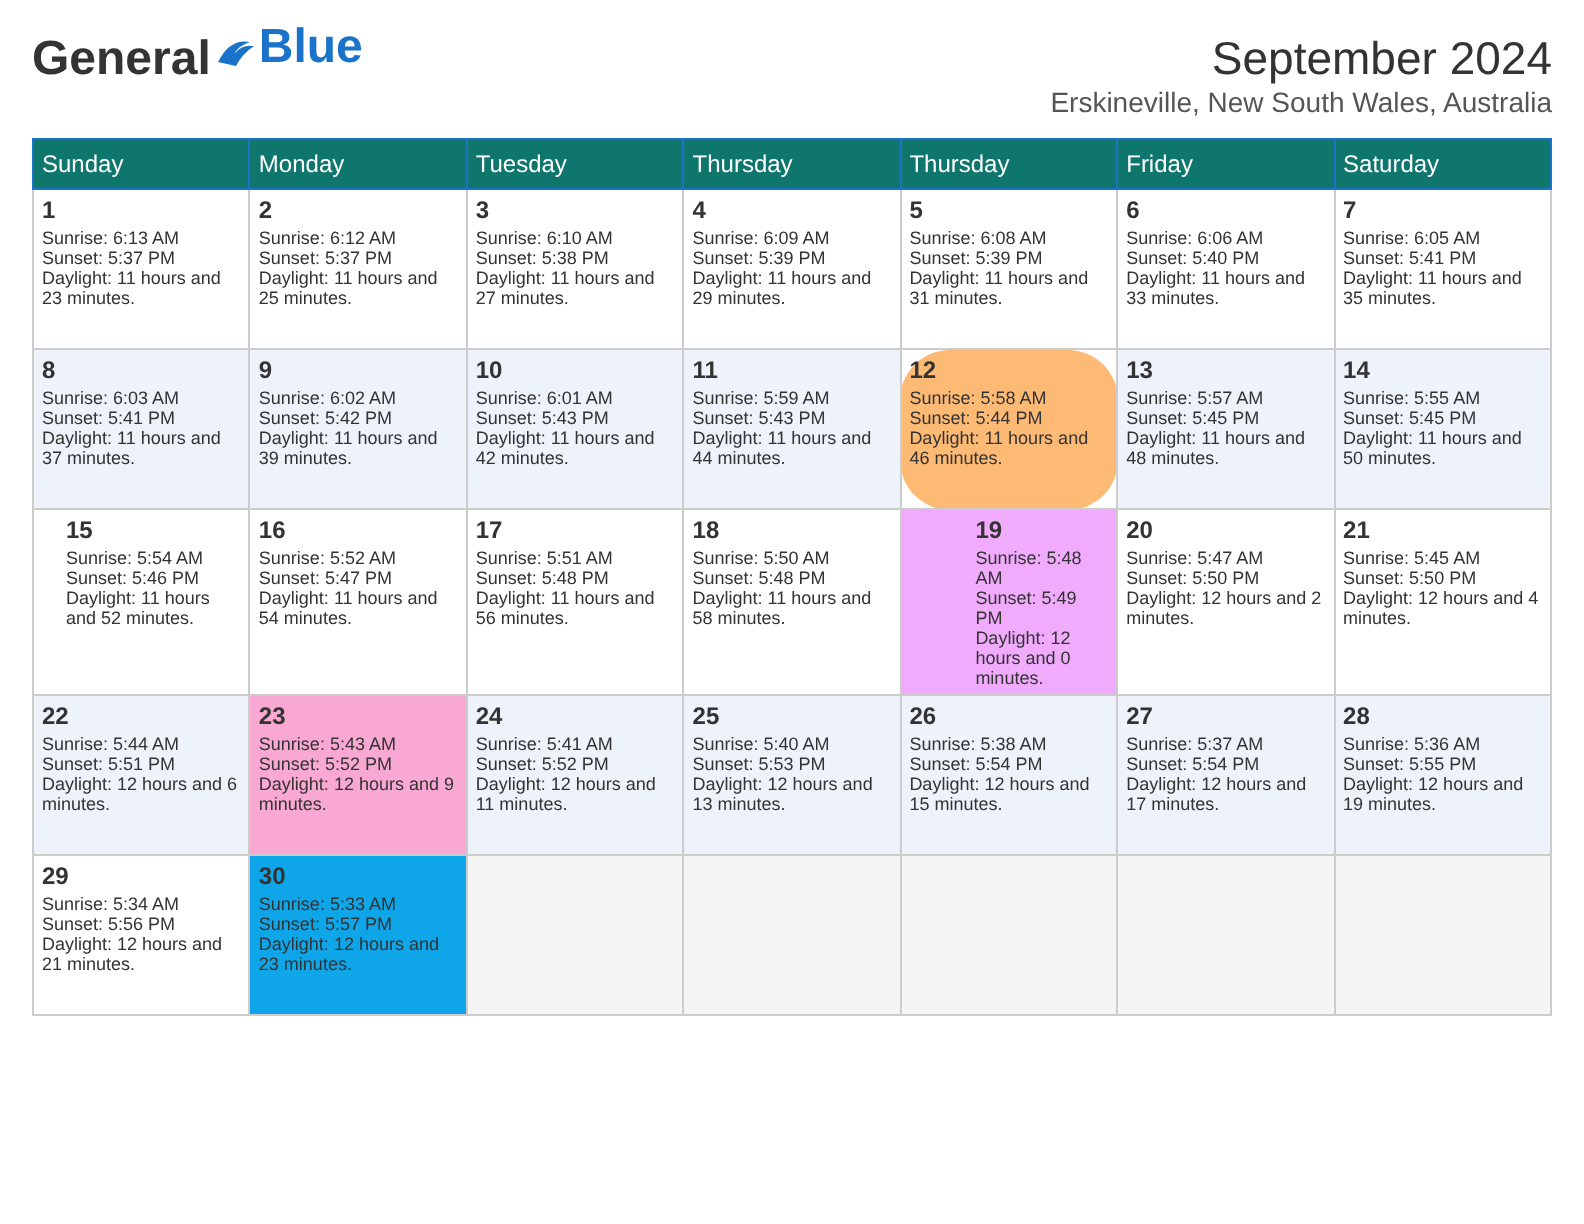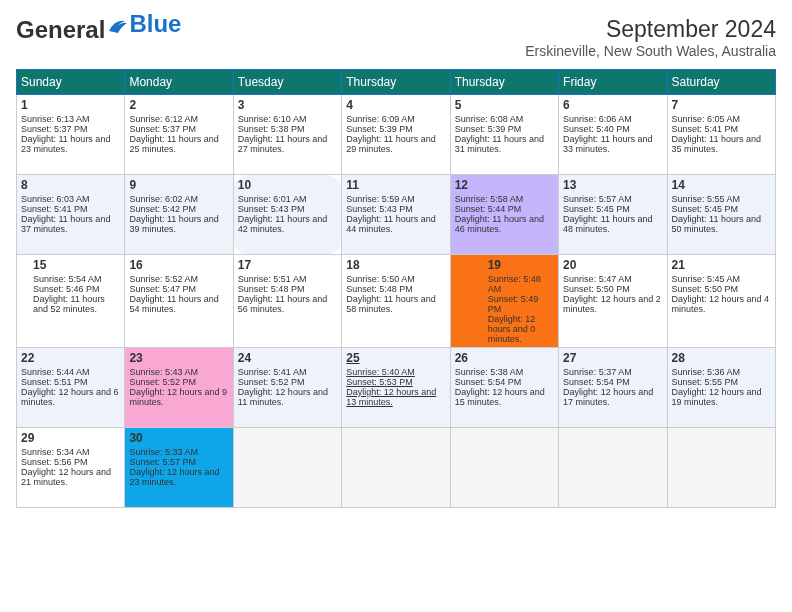--- a/index.html
+++ b/index.html
@@ -148,33 +148,33 @@
         <span>Sunrise: 6:03 AM</span><br>
         <span>Sunset: 5:41 PM</span><br>
         <span>Daylight: 11 hours and 37 minutes.</span>
       </td>
         <td style="background: rgb(238, 242, 251);">
         <span class="day-num">9</span>
         <span>Sunrise: 6:02 AM</span><br>
         <span>Sunset: 5:42 PM</span><br>
         <span>Daylight: 11 hours and 39 minutes.</span>
       </td>
-        <td style="background: rgb(238, 242, 251); border-radius: 16px;">
+        <td style="background: rgb(238, 242, 251);">
         <span class="day-num">10</span>
         <span>Sunrise: 6:01 AM</span><br>
         <span>Sunset: 5:43 PM</span><br>
         <span>Daylight: 11 hours and 42 minutes.</span>
       </td>
         <td style="background: rgb(238, 242, 251); margin-left: 16px;">
         <span class="day-num">11</span>
         <span>Sunrise: 5:59 AM</span><br>
         <span>Sunset: 5:43 PM</span><br>
         <span>Daylight: 11 hours and 44 minutes.</span>
       </td>
-        <td style="background: #c4b5fd;">
+        <td style="background: #fdba74; border-radius: 25px;">
         <span class="day-num">12</span>
         <span>Sunrise: 5:58 AM</span><br>
         <span>Sunset: 5:44 PM</span><br>
         <span>Daylight: 11 hours and 46 minutes.</span>
       </td>
         <td style="background: rgb(238, 242, 251);">
         <span class="day-num">13</span>
         <span>Sunrise: 5:57 AM</span><br>
         <span>Sunset: 5:45 PM</span><br>
         <span>Daylight: 11 hours and 48 minutes.</span>
@@ -204,21 +204,21 @@
         <span>Sunrise: 5:51 AM</span><br>
         <span>Sunset: 5:48 PM</span><br>
         <span>Daylight: 11 hours and 56 minutes.</span>
       </td>
         <td style="background: rgb(255, 255, 255);">
         <span class="day-num">18</span>
         <span>Sunrise: 5:50 AM</span><br>
         <span>Sunset: 5:48 PM</span><br>
         <span>Daylight: 11 hours and 58 minutes.</span>
       </td>
-        <td style="background: #f97316; padding-left: 37px;">
+        <td style="background: #f0abfc; padding-left: 37px;">
         <span class="day-num">19</span>
         <span>Sunrise: 5:48 AM</span><br>
         <span>Sunset: 5:49 PM</span><br>
         <span>Daylight: 12 hours and 0 minutes.</span>
       </td>
         <td style="background: rgb(255, 255, 255); margin-top: 20px;">
         <span class="day-num">20</span>
         <span>Sunrise: 5:47 AM</span><br>
         <span>Sunset: 5:50 PM</span><br>
         <span>Daylight: 12 hours and 2 minutes.</span>
@@ -242,21 +242,21 @@
         <span>Sunrise: 5:43 AM</span><br>
         <span>Sunset: 5:52 PM</span><br>
         <span>Daylight: 12 hours and 9 minutes.</span>
       </td>
         <td style="background: rgb(238, 242, 251);">
         <span class="day-num">24</span>
         <span>Sunrise: 5:41 AM</span><br>
         <span>Sunset: 5:52 PM</span><br>
         <span>Daylight: 12 hours and 11 minutes.</span>
       </td>
-        <td style="background: rgb(238, 242, 251); text-decoration: underline;">
+        <td style="background: rgb(238, 242, 251);">
         <span class="day-num">25</span>
         <span>Sunrise: 5:40 AM</span><br>
         <span>Sunset: 5:53 PM</span><br>
         <span>Daylight: 12 hours and 13 minutes.</span>
       </td>
         <td style="background: rgb(238, 242, 251);">
         <span class="day-num">26</span>
         <span>Sunrise: 5:38 AM</span><br>
         <span>Sunset: 5:54 PM</span><br>
         <span>Daylight: 12 hours and 15 minutes.</span>

